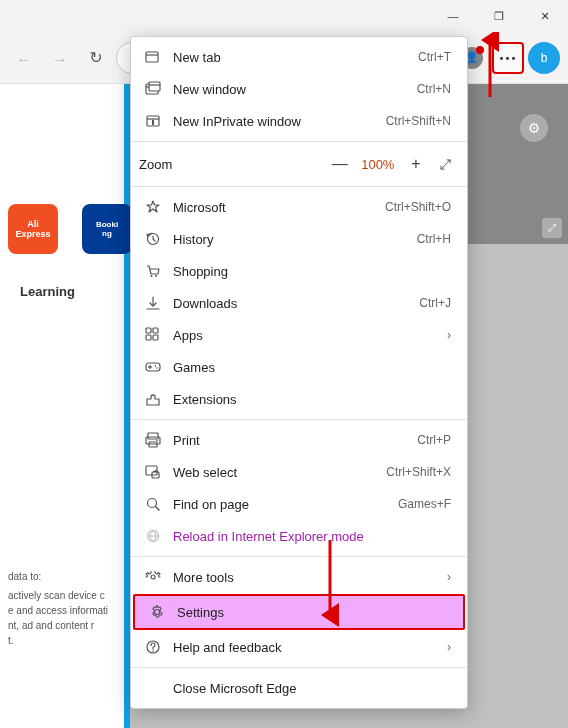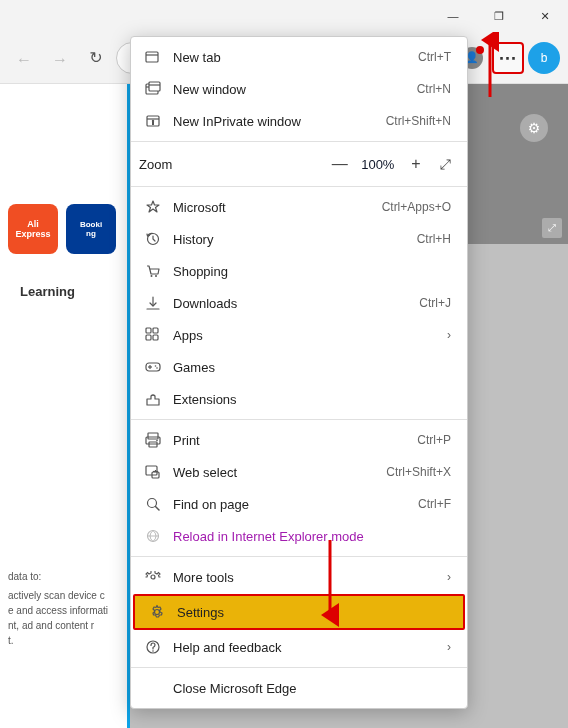--- a/index.html
+++ b/index.html
@@ -89,21 +89,21 @@
       align-items: center;
       padding: 6px 16px 6px 12px;
       cursor: pointer;
       position: relative;
       min-height: 32px;
     }
     .menu-item.disabled { color: #aaa; cursor: default; }
 
     .menu-item.highlighted {
       border: 2px solid #d00;
-      background: #eab308;
+      background: #f0abfc;
       margin: 1px 2px;
       border-radius: 2px;
     }
 
     .menu-icon {
       width: 20px;
       height: 20px;
       margin-right: 10px;
       display: flex;
       align-items: center;
@@ -160,21 +160,21 @@
       align-items: center;
       justify-content: center;
       border-radius: 4px;
       cursor: pointer;
       color: #444;
       font-size: 16px;
     }
     .zoom-value {
       min-width: 40px;
       text-align: center;
-      color: #0f172a;
+      color: #c2410c;
       font-size: 13px;
     }
     .zoom-expand {
       margin-left: 6px;
       cursor: pointer;
       color: #444;
       font-size: 14px;
     }
 
     
@@ -227,27 +227,27 @@
     </div>
 
     <div class="toolbar-icon dots-btn-highlighted" style="border:2px solid #d00; border-radius:4px; width:32px; height:32px;">
       <span style="font-size:18px; font-weight:bold; letter-spacing:1px; color:#333;">⋯</span>
     </div>
     <div class="toolbar-icon" style="width:32px;height:32px;background:#1da1e8;border-radius:50%;display:flex;align-items:center;justify-content:center;color:white;font-size:12px;">b</div>
   </div>
 
   <div class="small-tiles-container">
 
-    <div style="position:absolute;top:0;left:0;width:130px;bottom:0;background:#fff;border-right:3px solid #0ea5e9;">
+    <div style="position:absolute;top:0;left:0;width:130px;bottom:0;background:#fff;border-right:6px solid #0ea5e9;">
 
       <div style="position:absolute;top:120px;left:8px;width:50px;height:50px;background:#f04e23;border-radius:8px;display:flex;align-items:center;justify-content:center;">
         <span style="color:white;font-size:9px;font-weight:bold;text-align:center;">Ali<br>Express</span>
       </div>
 
-      <div style="position:absolute;top:120px;left:66px;width:50px;height:50px;background:#003b95;border-radius:8px;display:flex;align-items:center;justify-content:center;">
+      <div style="position:absolute;top:120px;left:82px;width:50px;height:50px;background:#003b95;border-radius:8px;display:flex;align-items:center;justify-content:center;">
         <span style="color:white;font-size:8px;font-weight:bold;text-align:center;">Booki<br>ng</span>
       </div>
       <div style="position:absolute;top:200px;left:8px;font-size:13px;font-weight:600;color:#333;margin-left:12px;">Learning</div>
 
       <div style="position:absolute;bottom:80px;left:8px;right:4px;font-size:10px;color:#555;line-height:1.5;">
         <div>data to:</div>
         <div style="margin-top:4px;">actively scan device c</div>
         <div>e and access informati</div>
         <div>nt, ad and content r</div>
         <div>t.</div>
@@ -342,21 +342,21 @@
 
     <div class="menu-divider"></div>
 
     <div class="menu-item">
       <div class="menu-icon">
         <svg width="16" height="16" viewBox="0 0 16 16">
             <path d="M8 2 L9.5 6 L14 6 L10.5 8.5 L12 13 L8 10 L4 13 L5.5 8.5 L2 6 L6.5 6Z" fill="none" stroke="#555" stroke-width="1.2" stroke-linejoin="round"></path>
           </svg>
       </div>
       <span class="menu-label">Microsoft</span>
-      <span class="menu-shortcut">Ctrl+Apps+O</span>
+      <span class="menu-shortcut">Ctrl+Shift+O</span>
     </div>
 
     <div class="menu-item">
       <div class="menu-icon">
         <svg width="16" height="16" viewBox="0 0 16 16">
             <circle cx="8" cy="8" r="5.5" fill="none" stroke="#555" stroke-width="1.2"></circle>
             <polyline points="8,5 8,8 10,10" fill="none" stroke="#555" stroke-width="1.2" stroke-linecap="round"></polyline>
             <path d="M2.5 5 Q4 2 8 2.5" fill="none" stroke="#555" stroke-width="1.2"></path>
             <polyline points="2,3 2.5,5 4.5,4.5" fill="none" stroke="#555" stroke-width="1.2" stroke-linecap="round"></polyline>
           </svg>
@@ -453,21 +453,21 @@
     </div>
 
     <div class="menu-item">
       <div class="menu-icon">
         <svg width="16" height="16" viewBox="0 0 16 16">
             <circle cx="7" cy="7" r="4.5" fill="none" stroke="#555" stroke-width="1.2"></circle>
             <line x1="10.5" y1="10.5" x2="14" y2="14" stroke="#555" stroke-width="1.5" stroke-linecap="round"></line>
           </svg>
       </div>
       <span class="menu-label">Find on page</span>
-      <span class="menu-shortcut">Ctrl+F</span>
+      <span class="menu-shortcut">Games+F</span>
     </div>
 
     <div class="menu-item disabled">
       <div class="menu-icon">
         <svg width="16" height="16" viewBox="0 0 16 16">
             <circle cx="8" cy="8" r="5.5" fill="none" stroke="#bbb" stroke-width="1.2"></circle>
             <line x1="2.5" y1="8" x2="13.5" y2="8" stroke="#bbb" stroke-width="1"></line>
             <path d="M8 2.5 Q11 5 11 8 Q11 11 8 13.5" fill="none" stroke="#bbb" stroke-width="1"></path>
             <path d="M8 2.5 Q5 5 5 8 Q5 11 8 13.5" fill="none" stroke="#bbb" stroke-width="1"></path>
           </svg>

